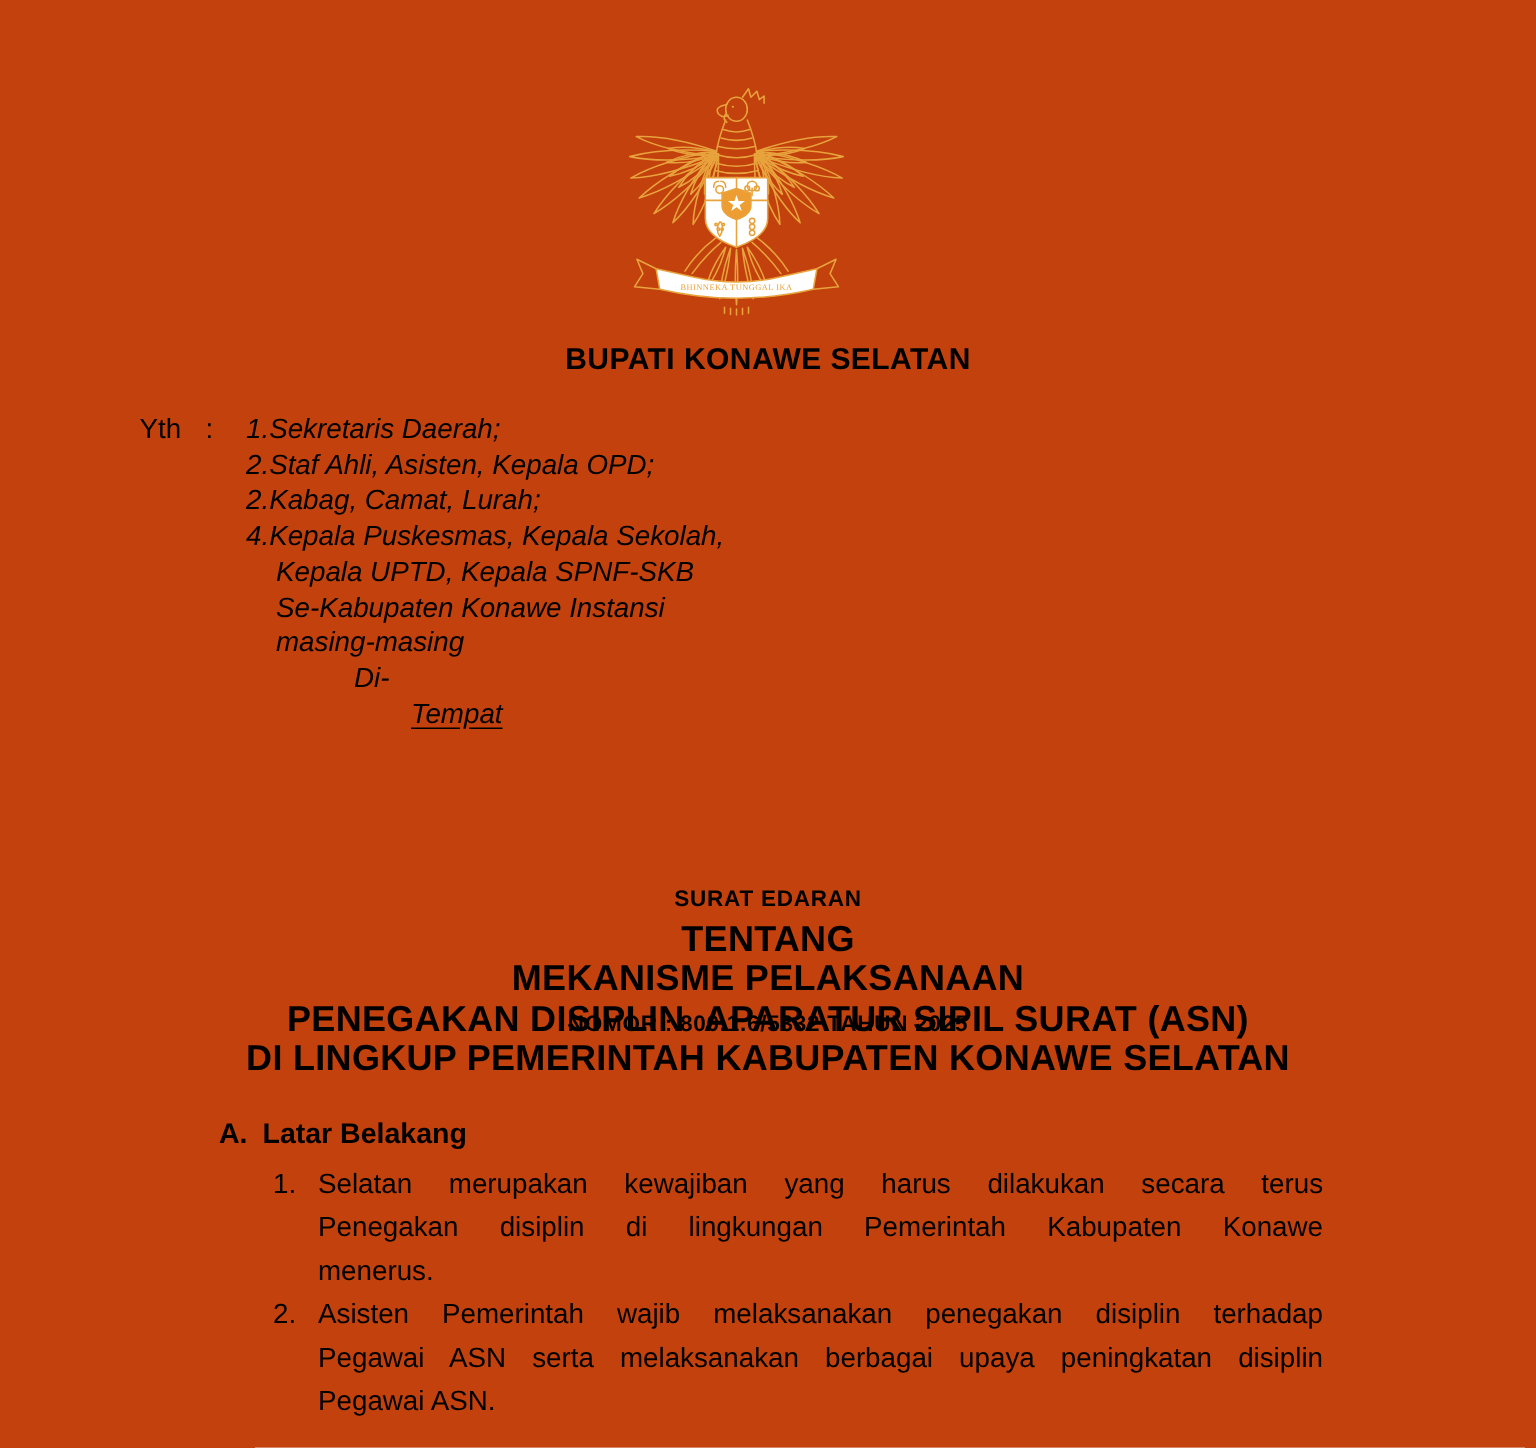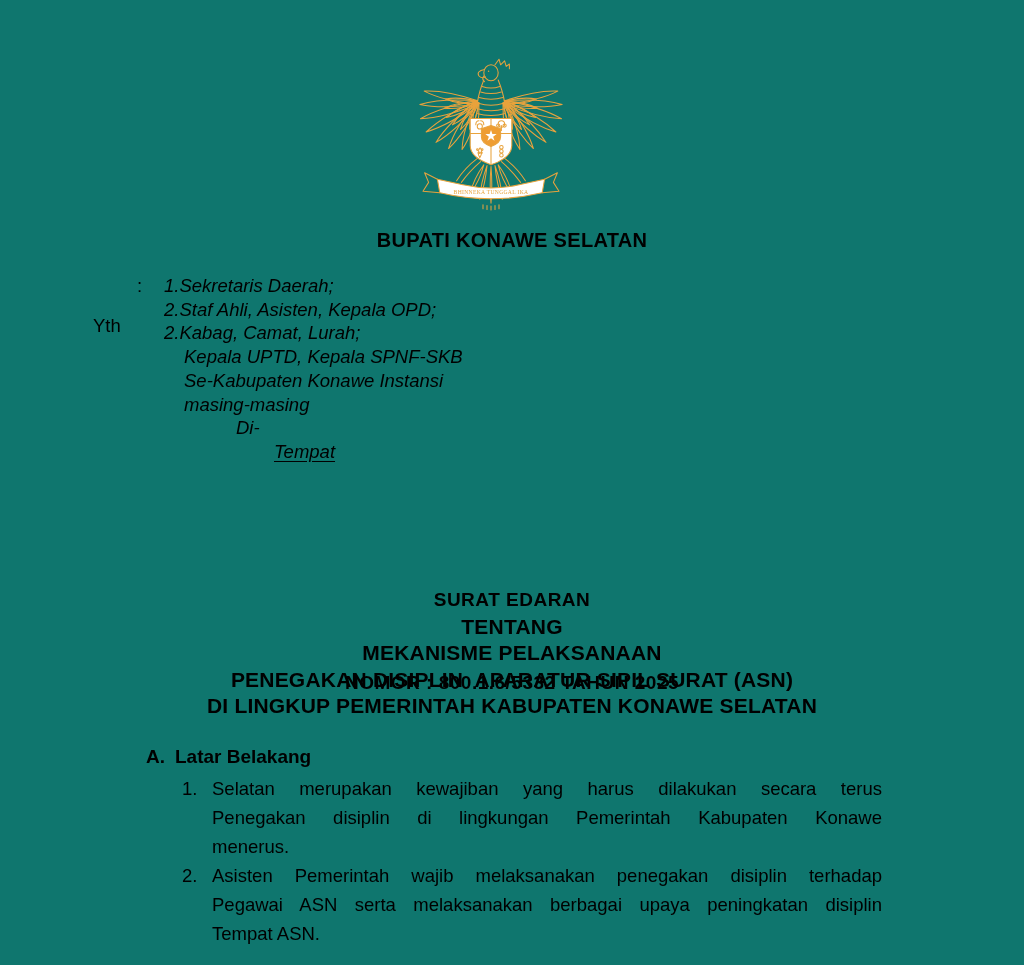--- a/index.html
+++ b/index.html
@@ -4,54 +4,54 @@
 <style>
   * { margin:0; padding:0; box-sizing:border-box; }
   html,body { background:#ffffff; }
   body {
     width:1024px; height:965px;
     font-family:"Liberation Sans", sans-serif;
     color:#000;
     position:relative;
     overflow:hidden;
   }
-  .page { position:relative; width:1024px; height:965px; background:#0f766e; }
+  .page { position:relative; width:1024px; height:965px; background:#c2410c; }
 
   
   .emblem { position:absolute; left:412px; top:56px; width:158px; height:160px; }
   .emblem svg { width:100%; height:100%; }
 
   
   .letterhead-title {
     position:absolute; top:229px; left:0; width:1024px;
     text-align:center; font-weight:bold; font-size:20px; letter-spacing:0.3px;
   }
 
   
   .yth { position:absolute; top:274px; left:93px; font-size:18.5px; line-height:23.7px; }
-  .yth-label { position:absolute; left:0; top:0;margin-top:40px; }
+  .yth-label { position:absolute; left:0; top:0; }
   .yth-colon { position:absolute; left:44px; top:0; }
   .yth-list { margin-left:71px; }
   .yth-line { white-space:pre;font-style:italic; }
   .ind-cont { padding-left:20px; }
   .ind-di { padding-left:72px; }
   .ind-tempat { padding-left:62px; }
   .underline { text-decoration:underline; text-underline-offset:3px;margin-left:48px; }
 
   
   .se-block {
     position:absolute; top:531px; left:0; width:1024px;
-    text-align:center; font-weight:bold; font-size:19px;
+    text-align:center; font-weight:bold; font-size:15px;
     line-height:27.5px; letter-spacing:0.5px; white-space:pre;
   }
 
   
   .tentang-block {
     position:absolute; top:614px; left:0; width:1024px;
-    text-align:center; font-weight:bold; font-size:21px;
+    text-align:center; font-weight:bold; font-size:24px;
     line-height:26.3px; letter-spacing:0.2px;
   }
   .tentang-block div { white-space:pre; }
 
   
   .section-heading {
     position:absolute; top:746px; left:146px;
     font-weight:bold; font-size:19px; display:flex;
   }
   .section-heading .sec-label { width:29px; }
@@ -188,20 +188,21 @@
 
   <div class="letterhead-title">BUPATI KONAWE SELATAN</div>
 
   <div class="yth">
     <span class="yth-label">Yth</span>
     <span class="yth-colon">:</span>
     <div class="yth-list">
       <div class="yth-line">1.Sekretaris Daerah;</div>
       <div class="yth-line">2.Staf Ahli, Asisten, Kepala OPD;</div>
       <div class="yth-line">2.Kabag, Camat, Lurah;</div>
+      <div class="yth-line">4.Kepala Puskesmas, Kepala Sekolah,</div>
       <div class="yth-line ind-cont">Kepala UPTD, Kepala SPNF-SKB</div>
       <div class="yth-line ind-cont">Se-Kabupaten Konawe Instansi</div>
       <div class="yth-line ind-cont">masing-masing</div>
       <div class="yth-line ind-di">Di-</div>
       <div class="yth-line ind-tempat"><span class="underline">Tempat</span></div>
     </div>
   </div>
 
   <div class="se-block">
     <div>SURAT EDARAN</div>
@@ -227,18 +228,18 @@
         <div class="jl">Selatan merupakan kewajiban yang harus dilakukan secara terus</div>
         <div class="jl">Penegakan disiplin di lingkungan Pemerintah Kabupaten Konawe</div>
         <div class="ll">menerus.</div>
       </div>
     </div>
     <div class="item">
       <div class="item-num">2.</div>
       <div class="item-lines">
         <div class="jl">Asisten Pemerintah wajib melaksanakan penegakan disiplin terhadap</div>
         <div class="jl">Pegawai ASN serta melaksanakan berbagai upaya peningkatan disiplin</div>
-        <div class="ll">Tempat ASN.</div>
+        <div class="ll">Pegawai ASN.</div>
       </div>
     </div>
   </div>
 
 </div>
 
 </body></html>

